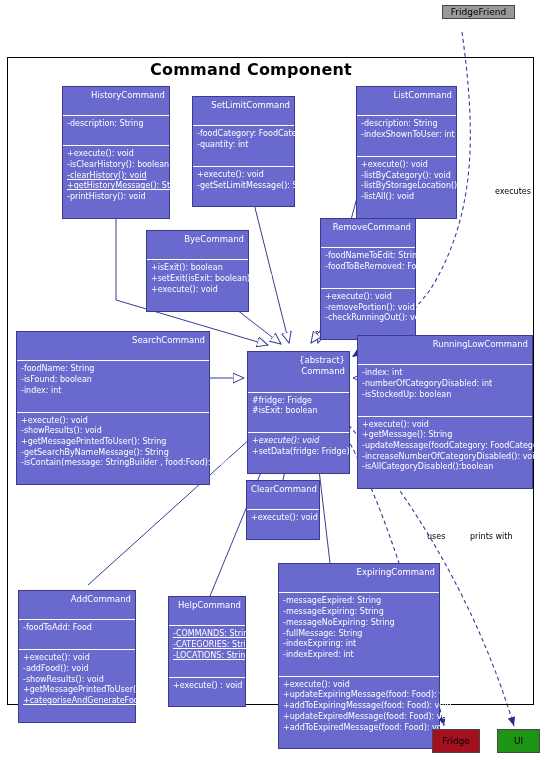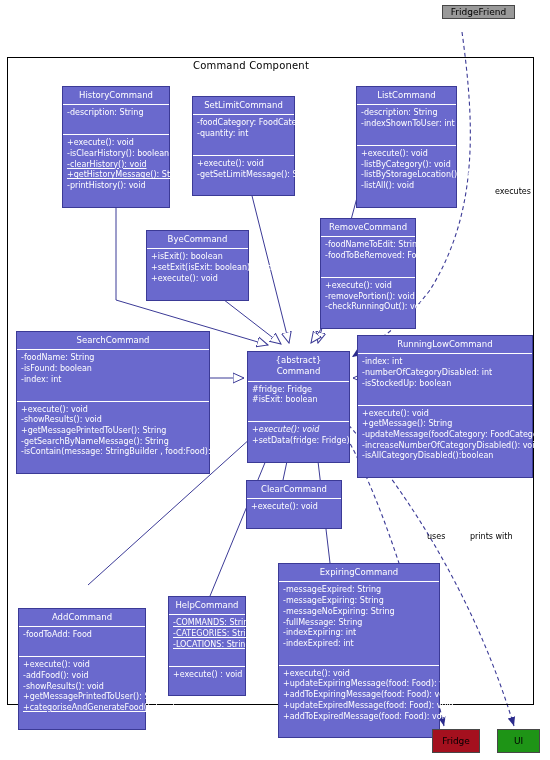--- a/index.html
+++ b/index.html
@@ -37,38 +37,38 @@
     border: 1.5px solid #000000;
     background: transparent;
     box-sizing: border-box;
   }
   .component-title {
     position: absolute;
     left: 7px;
     top: 60px;
     width: 488px;
     text-align: center;
-    font-size: 10px;
-    font-weight: normal;
+    font-size: 16px;
+    font-weight: bold;
     color: #000000;
     letter-spacing: 0.2px;
   }
   
   .uml-class {
     position: absolute;
     background: #6A69CD;
     border: 1px solid #3B3A96;
     box-sizing: border-box;
     color: #ffffff;
     font-size: 8px;
     line-height: 1.34;
   }
   .uml-name {
-    text-align: center;
-    padding: 3px 4px 3px 4px;
+    text-align: right;
+    padding: 3px 4px 14px 4px;
     font-size: 8.5px;
     border-bottom: 1px solid #ffffff;
     white-space: pre-line;
   }
   .uml-attrs, .uml-ops {
     padding: 3px 4px 15px 4px;
   }
   .uml-attrs {
     border-bottom: 1px solid #ffffff;
   }
@@ -247,27 +247,27 @@
           <span class="member">-isStockedUp: boolean</span>
         </div>
         <div class="uml-ops">
           <span class="member">+execute(): void</span>
           <span class="member">+getMessage(): String</span>
           <span class="member">-updateMessage(foodCategory: FoodCategory): void</span>
           <span class="member">-increaseNumberOfCategoryDisabled(): void</span>
           <span class="member">-isAllCategoryDisabled():boolean</span>
         </div>
       </div>
-      <div class="uml-class" style="left: 246px; top: 480px; width: 96px;">
+      <div class="uml-class" style="left: 246px; top: 480px; width: 74px;">
         <div class="uml-name">ClearCommand</div>
         <div class="uml-ops">
           <span class="member">+execute(): void</span>
         </div>
       </div>
-      <div class="uml-class" style="left: 18px; top: 608px; width: 128px;">
+      <div class="uml-class" style="left: 18px; top: 590px; width: 118px;">
         <div class="uml-name">AddCommand</div>
         <div class="uml-attrs">
           <span class="member">-foodToAdd: Food</span>
         </div>
         <div class="uml-ops">
           <span class="member">+execute(): void</span>
           <span class="member">-addFood(): void</span>
           <span class="member">-showResults(): void</span>
           <span class="member">+getMessagePrintedToUser(): String</span>
           <span class="member static">+categoriseAndGenerateFood(): Food</span>

